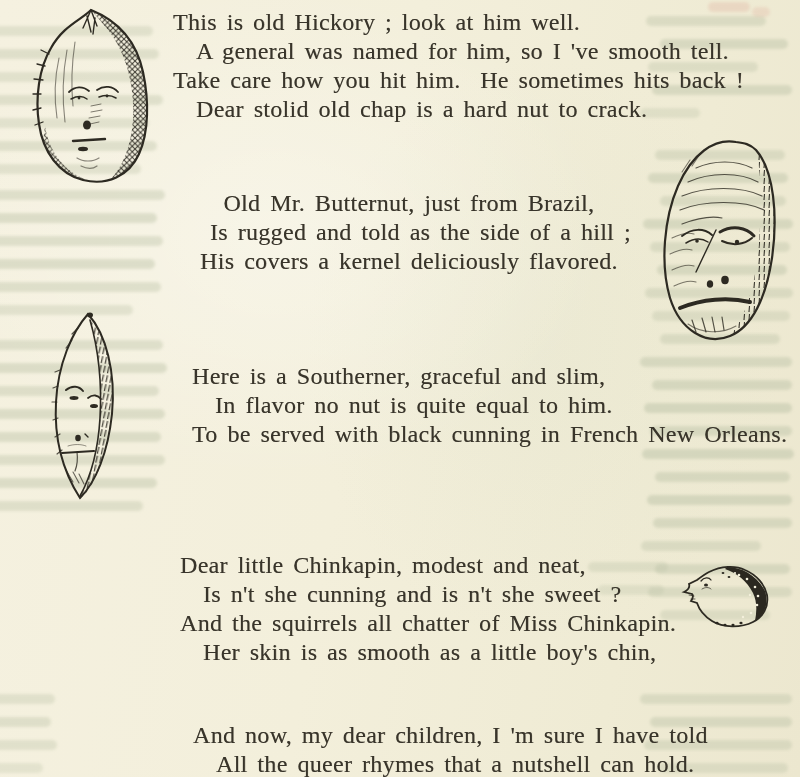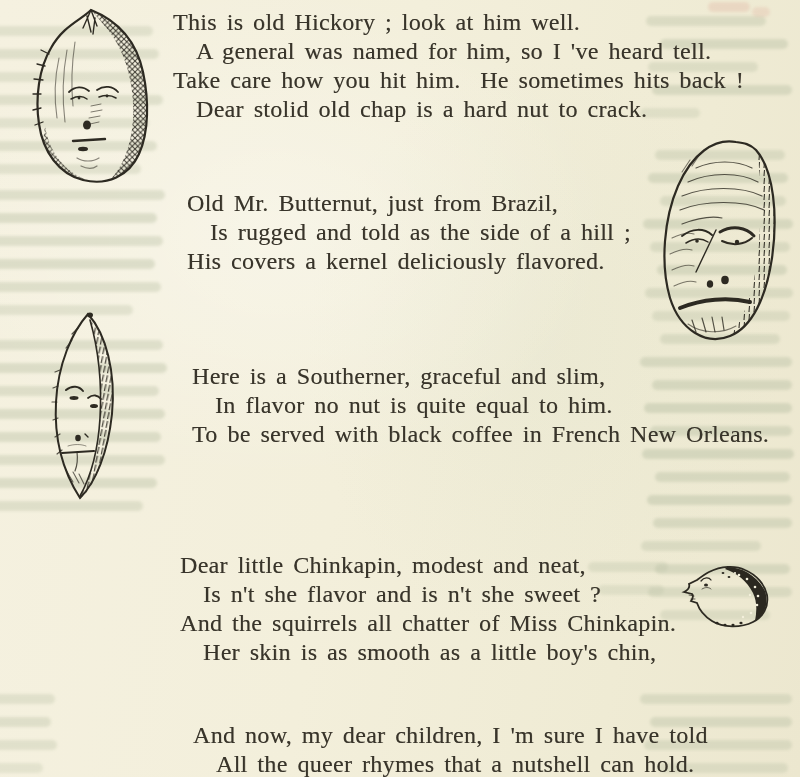--- a/index.html
+++ b/index.html
@@ -17,21 +17,21 @@
      filter:blur(1.4px);z-index:1;}
   .g.pink{background:#dda695;}
   .stanza{position:absolute;z-index:3;}
   .line{
     white-space:pre;font-size:24px;line-height:29px;height:29px;
     color:#38342a;letter-spacing:.3px;word-spacing:3.5px;
     text-shadow:.3px .3px .6px rgba(56,52,42,.45);
   }
   .line:nth-child(even){padding-left:23px;}
   .s1{left:173px;top:8px;}
-  .s2{left:187px;top:189px;}
+  .s2{left:187px;top:189px;text-align:center;}
   .s3{left:192px;top:362px;}
   .s4{left:180px;top:551px;}
   .s5{left:193px;top:721px;}
   .illus{position:absolute;z-index:2;margin:0;}
   .illus svg{display:block;}
   .i-hickory{left:25px;top:6px;}
   .i-butternut{left:652px;top:138px;}
   .i-pecan{left:48px;top:310px;}
   .i-chinkapin{left:677px;top:565px;}
   .ink{stroke:#2d2a22;fill:none;stroke-linecap:round;}
@@ -203,40 +203,40 @@
         <ellipse cx="56" cy="60" rx="1.6" ry="1.2"></ellipse>
           <ellipse cx="64" cy="58" rx="1.6" ry="1.2"></ellipse>
         <ellipse cx="46" cy="8" rx="1.4" ry="1.1"></ellipse>
           <ellipse cx="52" cy="12" rx="1.4" ry="1.1"></ellipse>
       </g>
     </svg>
   </figure>
 
   <div class="stanza s1">
     <div class="line">This is old Hickory ; look at him well.</div>
-    <div class="line">A general was named for him, so I 've heard tell.</div>
+    <div class="line">A general was named for him, so I 've smooth tell.</div>
     <div class="line">Take care how you hit him.  He sometimes hits back !</div>
     <div class="line">Dear stolid old chap is a hard nut to crack.</div>
   </div>
 
   <div class="stanza s2">
     <div class="line">Old Mr. Butternut, just from Brazil,</div>
     <div class="line">Is rugged and told as the side of a hill ;</div>
     <div class="line">His covers a kernel deliciously flavored.</div>
   </div>
 
   <div class="stanza s3">
     <div class="line">Here is a Southerner, graceful and slim,</div>
     <div class="line">In flavor no nut is quite equal to him.</div>
-    <div class="line">To be served with black coffee in French New Orleans.</div>
+    <div class="line">To be served with black cunning in French New Orleans.</div>
   </div>
 
   <div class="stanza s4">
     <div class="line">Dear little Chinkapin, modest and neat,</div>
-    <div class="line">Is n't she flavor and is n't she sweet ?</div>
+    <div class="line">Is n't she cunning and is n't she sweet ?</div>
     <div class="line">And the squirrels all chatter of Miss Chinkapin.</div>
     <div class="line">Her skin is as smooth as a little boy's chin,</div>
   </div>
 
   <div class="stanza s5">
     <div class="line">And now, my dear children, I 'm sure I have told</div>
     <div class="line">All the queer rhymes that a nutshell can hold.</div>
   </div>
 
 </div>

